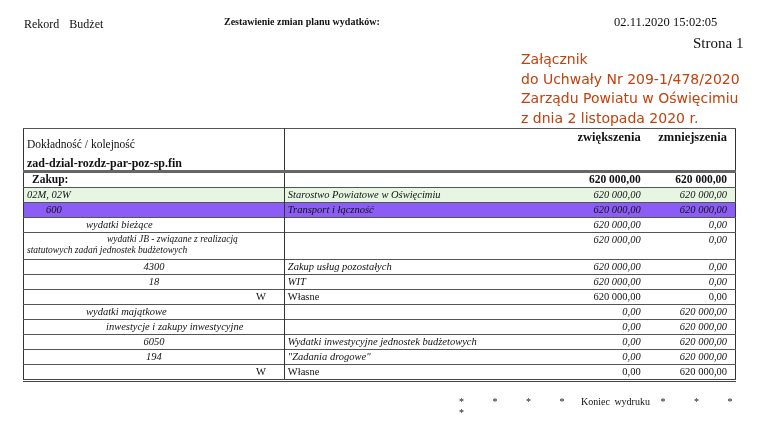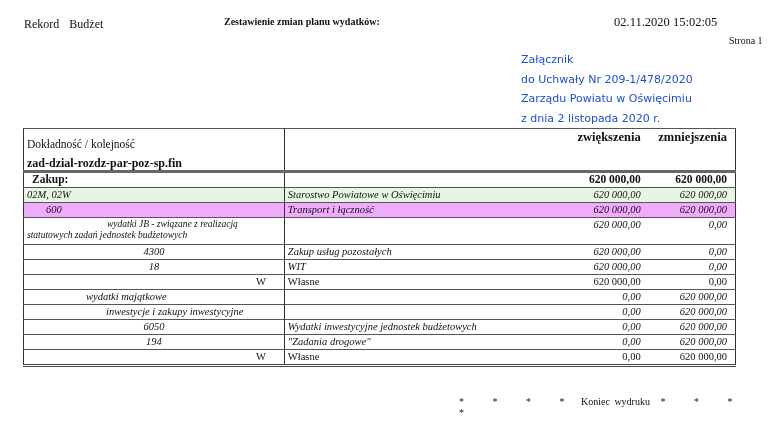--- a/index.html
+++ b/index.html
@@ -3,37 +3,37 @@
 <meta charset="utf-8">
 <style>
   html, body { margin:0; padding:0; background:#fff; }
   body { width:768px; height:430px; position:relative; overflow:hidden;
          font-family:"Liberation Serif", serif; color:#111; }
   .abs { position:absolute; }
   .hdr-left { left:24px; top:17px; font-size:12px; line-height:14px; }
   .hdr-left .app span { margin-right:10px; }
   .title { left:224px; top:16px; font-size:10px; font-weight:bold; }
   .datetime { left:614px; top:15px; font-size:12.5px; }
-  .page { left:693px; top:35px; font-size:10px;margin-left:36px; }
-  .annex { left:521px; top:50px; font-family:"DejaVu Sans", sans-serif; font-size:11px; line-height:19.5px; color:#1d4ed8; }
+  .page { left:693px; top:35px; font-size:15px; }
+  .annex { left:521px; top:50px; font-family:"DejaVu Sans", sans-serif; font-size:14px; line-height:19.5px; color:#c2410c; }
   table.rep { position:absolute; left:23px; top:128px; width:713px; border-collapse:collapse;
               border:1.5px solid #333; border-bottom:3px double #444; font-size:10.5px; }
   table.rep td { padding:0 3px; border-top:1px solid #555; height:14px; line-height:13px; vertical-align:top; }
   table.rep td.c1 { width:187px; border-right:1.5px solid #333; }
   table.rep td.c2 { width:334px; }
   table.rep td.c3 { width:87px; text-align:right; padding-right:6px; }
   table.rep td.c4 { width:80px; text-align:right; padding-right:8px; }
   .hdrrow td { height:40px; border-bottom:3px solid #666; }
   .hdrrow .c1 { font-size:11.5px; }
   .hdrrow .l1 { margin-top:9px; display:block; }
   .hdrrow .l2 { margin-top:6px; display:block; font-weight:bold; font-size:12px; }
   .hdrrow .c3, .hdrrow .c4 { font-weight:bold; font-size:12.5px; padding-top:2px; }
   tr.bold td { font-weight:bold; font-size:11.5px; }
   tr.green td { background:#e7f6e3; }
-  tr.yellow td { background:#f0abfc;font-family:Liberation Serif, serif; }
+  tr.yellow td { background:#8b5cf6;font-family:Liberation Serif, serif; }
   .it { font-style:italic; }
   .center { text-align:center; }
   .footer { left:459px; top:396px; font-size:10px; word-spacing:2px; }
   .footer .st { letter-spacing:12px; }
 </style>
 </head>
 <body>
 
 <div class="abs hdr-left">
   <div class="app">
@@ -72,20 +72,26 @@
     <td class="c1">02M, 02W</td>
     <td class="c2">Starostwo Powiatowe w Oświęcimiu</td>
     <td class="c3">620 000,00</td>
     <td class="c4">620 000,00</td>
   </tr>
   <tr class="yellow it">
     <td class="c1" style="padding-left:22px;">600</td>
     <td class="c2">Transport i łączność</td>
     <td class="c3">620 000,00</td>
     <td class="c4">620 000,00</td>
+  </tr>
+  <tr class="it">
+    <td class="c1" style="padding-left:62px;">wydatki bieżące</td>
+    <td class="c2"></td>
+    <td class="c3">620 000,00</td>
+    <td class="c4">0,00</td>
   </tr>
   <tr class="it">
     <td class="c1" style="height:25px; white-space:nowrap; overflow:visible; font-size:9.5px; line-height:11px; padding-top:1px;">
       <div style="padding-left:80px;">wydatki JB - związane z realizacją</div>
       <div>statutowych zadań jednostek budżetowych</div>
     </td>
     <td class="c2"></td>
     <td class="c3">620 000,00</td>
     <td class="c4">0,00</td>
   </tr>

